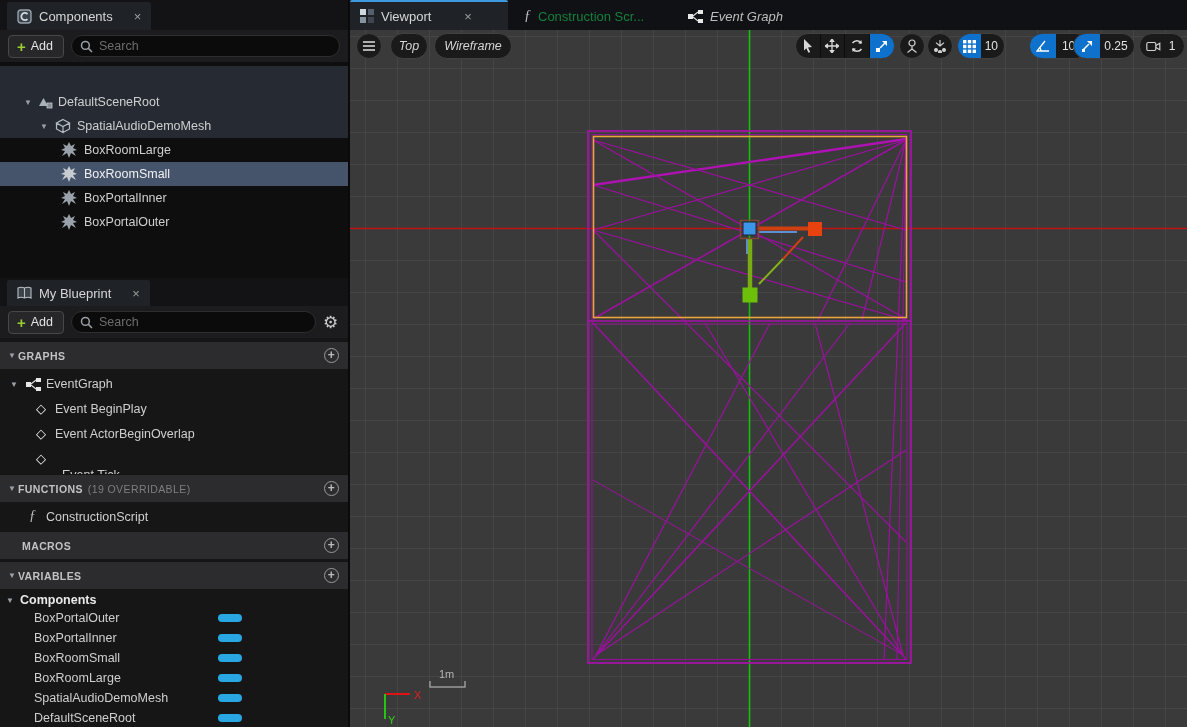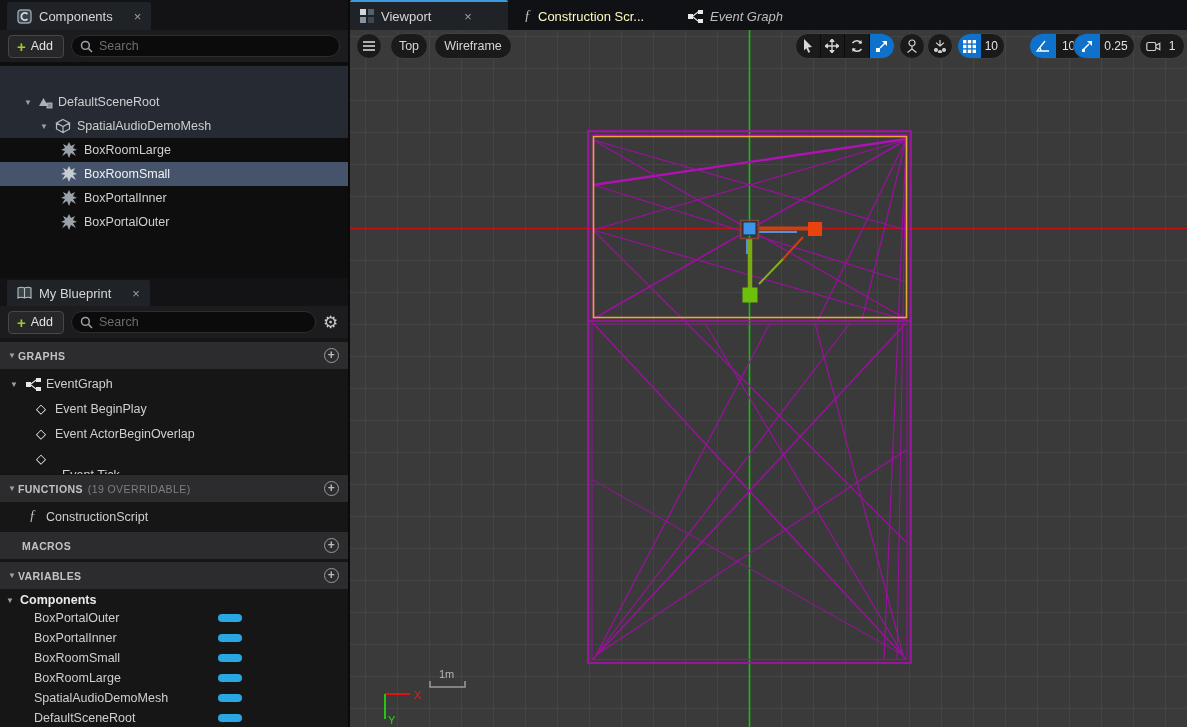--- a/index.html
+++ b/index.html
@@ -39,21 +39,21 @@
 
   
   #viewport { position:absolute; left:348px; top:0; width:839px; height:727px; background:#0e0e0e;
               border-left:2px solid #0a0a0a; }
   #vp-canvas { position:absolute; left:0; top:30px; width:839px; height:697px; background-color:#3a3a3a;
     background-image:linear-gradient(#454545 1px, transparent 1px),
                      linear-gradient(90deg,#454545 1px, transparent 1px);
     background-size:32px 32px; background-position:15px 6px; }
   .vp-pill { position:absolute; height:26px; background:rgba(22,22,22,.88); border:1px solid #414141;
              border-radius:13px; display:flex; align-items:center; justify-content:center;
-             color:#d5d5d5; font-size:12.5px; cursor:pointer; }
+             color:#d5d5d5; font-size:12.5px; cursor:pointer;font-style:italic; }
   .vp-circle { position:absolute; width:26px; height:26px; background:rgba(22,22,22,.88);
                border:1px solid #414141; border-radius:50%; display:flex; align-items:center;
                justify-content:center; cursor:pointer; }
   .seg-group { position:absolute; height:26px; background:rgba(22,22,22,.88); border:1px solid #414141;
                border-radius:13px; display:flex; overflow:hidden; }
   .seg { width:25px; height:100%; display:flex; align-items:center; justify-content:center;
          border-right:1px solid #0c0c0c; cursor:pointer; }
   .seg:last-child { border-right:none; }
   .seg.blue, .iconseg.blue { background:#0e72cc; }
   .snap-pill { position:absolute; height:26px; background:rgba(22,22,22,.88); border:1px solid #414141;
@@ -250,21 +250,21 @@
             <rect x="0" y="0" width="6" height="6" fill="#cfd8e0"></rect>
             <rect x="8" y="0" width="6" height="6" fill="#55606c"></rect>
             <rect x="0" y="8" width="6" height="6" fill="#8694a2"></rect>
             <rect x="8" y="8" width="6" height="6" fill="#3f4650"></rect>
           </svg>
         <span>Viewport</span>
         <span class="close" style="margin-left:26px;">×</span>
       </div>
       <div class="tab" style="left:164px;top:2px;">
         <span class="glyph" style="color:#c0c0c0;font-size:14px;font-style:italic;font-family:'Liberation Serif',serif;">ƒ</span>
-        <span style="color:#fef9c3;">Construction Scr...</span>
+        <span style="color:#15803d;">Construction Scr...</span>
       </div>
       <div class="tab" style="left:328px;top:2px;">
         <svg width="15" height="13" viewBox="0 0 15 13">
             <rect x="0" y="4" width="5" height="5" fill="#e8e8e8"></rect>
             <rect x="10" y="0" width="5" height="4" fill="#e8e8e8"></rect>
             <rect x="10" y="9" width="5" height="4" fill="#e8e8e8"></rect>
             <line x1="5" y1="6" x2="10" y2="2" stroke="#e8e8e8" stroke-width="1.1"></line>
             <line x1="5" y1="7" x2="10" y2="11" stroke="#e8e8e8" stroke-width="1.1"></line>
           </svg>
         <span style="color:#bdbdbd;font-style:italic;">Event Graph</span>

